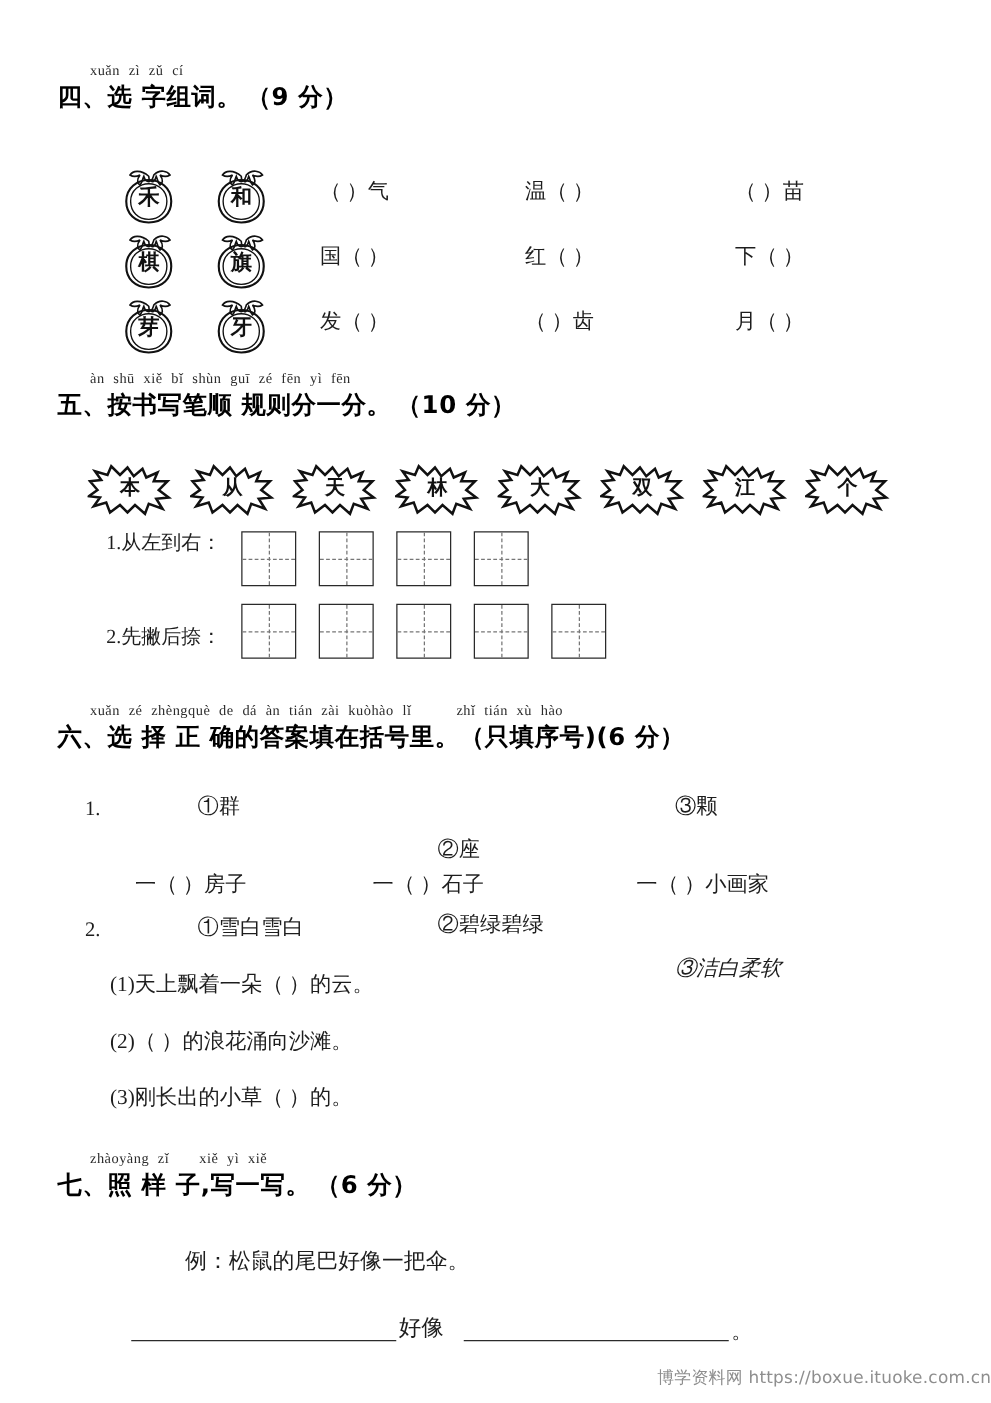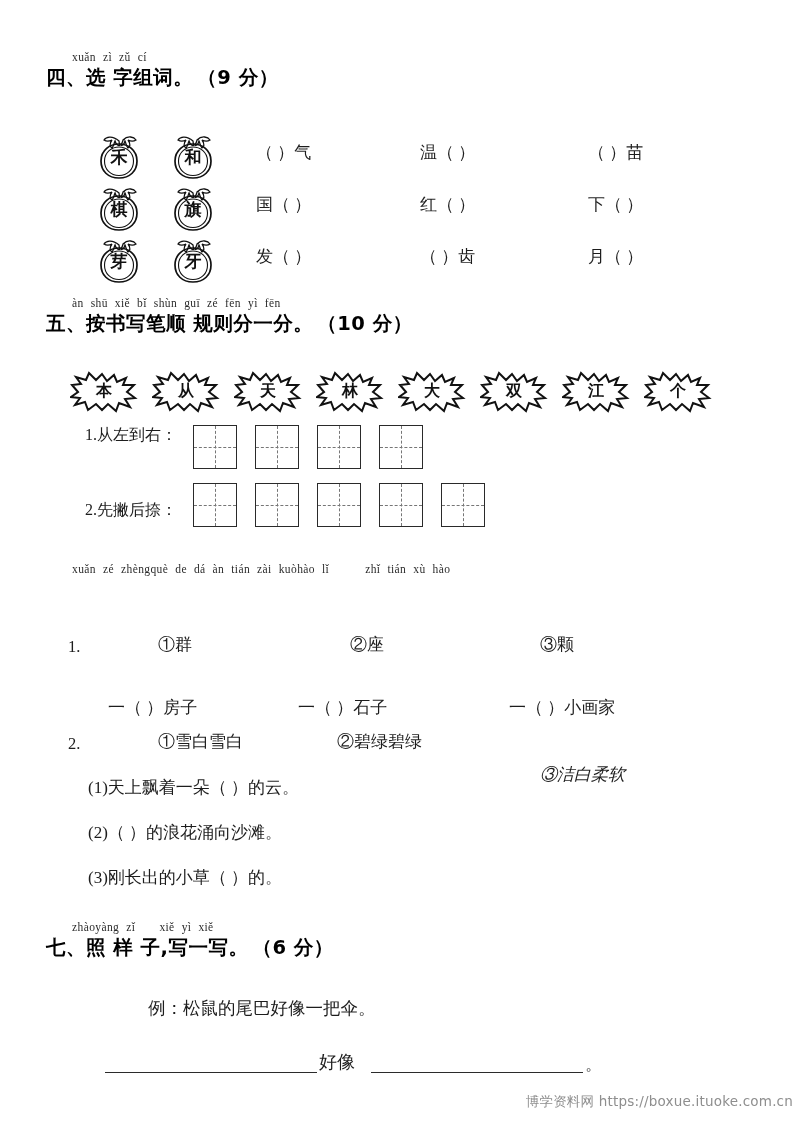--- a/index.html
+++ b/index.html
@@ -288,34 +288,35 @@
   <div class="tzg" style="left:193px; top:483px;"></div>
   <div class="tzg" style="left:255px; top:483px;"></div>
   <div class="tzg" style="left:317px; top:483px;"></div>
   <div class="tzg" style="left:379px; top:483px;"></div>
   <div class="tzg" style="left:441px; top:483px;"></div>
 
   <div class="section-head" style="left:72px; top:562px;">
     <div class="pinyin-row">
       <span>xuǎn</span><span>zé</span><span>zhèngquè</span><span>de</span><span>dá</span><span>àn</span><span>tián</span><span>zài</span><span>kuòhào</span><span>lǐ</span><span style="display:inline-block;width:22px;"></span><span>zhǐ</span><span>tián</span><span>xù</span><span>hào</span>
     </div>
+    <div class="head-title" style="margin-left:-26px;"><span>六、</span><span>选 择 正 确的答案填在括号里。</span><span>（只填序号)(6 分）</span></div>
   </div>
 
   <div class="abs num-lbl" style="left:68px; top:636px;">1.</div>
   <div class="abs opt" style="left:158px; top:634px;">①群</div>
-  <div class="abs opt" style="left:350px; top:634px;text-align:center;">②座</div>
+  <div class="abs opt" style="left:350px; top:669px;text-align:center;">②座</div>
   <div class="abs opt" style="left:540px; top:634px;">③颗</div>
 
   <div class="abs" style="left:108px; top:697px;">一（      ）房子</div>
   <div class="abs" style="left:298px; top:697px;">一（      ）石子</div>
   <div class="abs" style="left:488px; top:697px;margin-left:21px;">一（      ）小画家</div>
 
   <div class="abs num-lbl" style="left:68px; top:733px;">2.</div>
   <div class="abs opt" style="left:158px; top:731px;">①雪白雪白</div>
-  <div class="abs opt" style="left:337px; top:731px;">②碧绿碧绿</div>
+  <div class="abs opt" style="left:350px; top:731px;font-family:Liberation Mono, monospace;">②碧绿碧绿</div>
   <div class="abs opt" style="left:540px; top:764px;font-style:italic;">③洁白柔软</div>
 
   <div class="abs" style="left:88px; top:777px;">(1)天上飘着一朵（      ）的云。</div>
   <div class="abs" style="left:88px; top:822px;">(2)（      ）的浪花涌向沙滩。</div>
   <div class="abs" style="left:88px; top:867px;text-align:center;">(3)刚长出的小草（      ）的。</div>
 
   <div class="section-head" style="left:72px; top:920px;">
     <div class="pinyin-row">
       <span>zhàoyàng</span><span>zǐ</span><span style="display:inline-block;width:10px;"></span><span>xiě</span><span>yì</span><span>xiě</span>
     </div>

